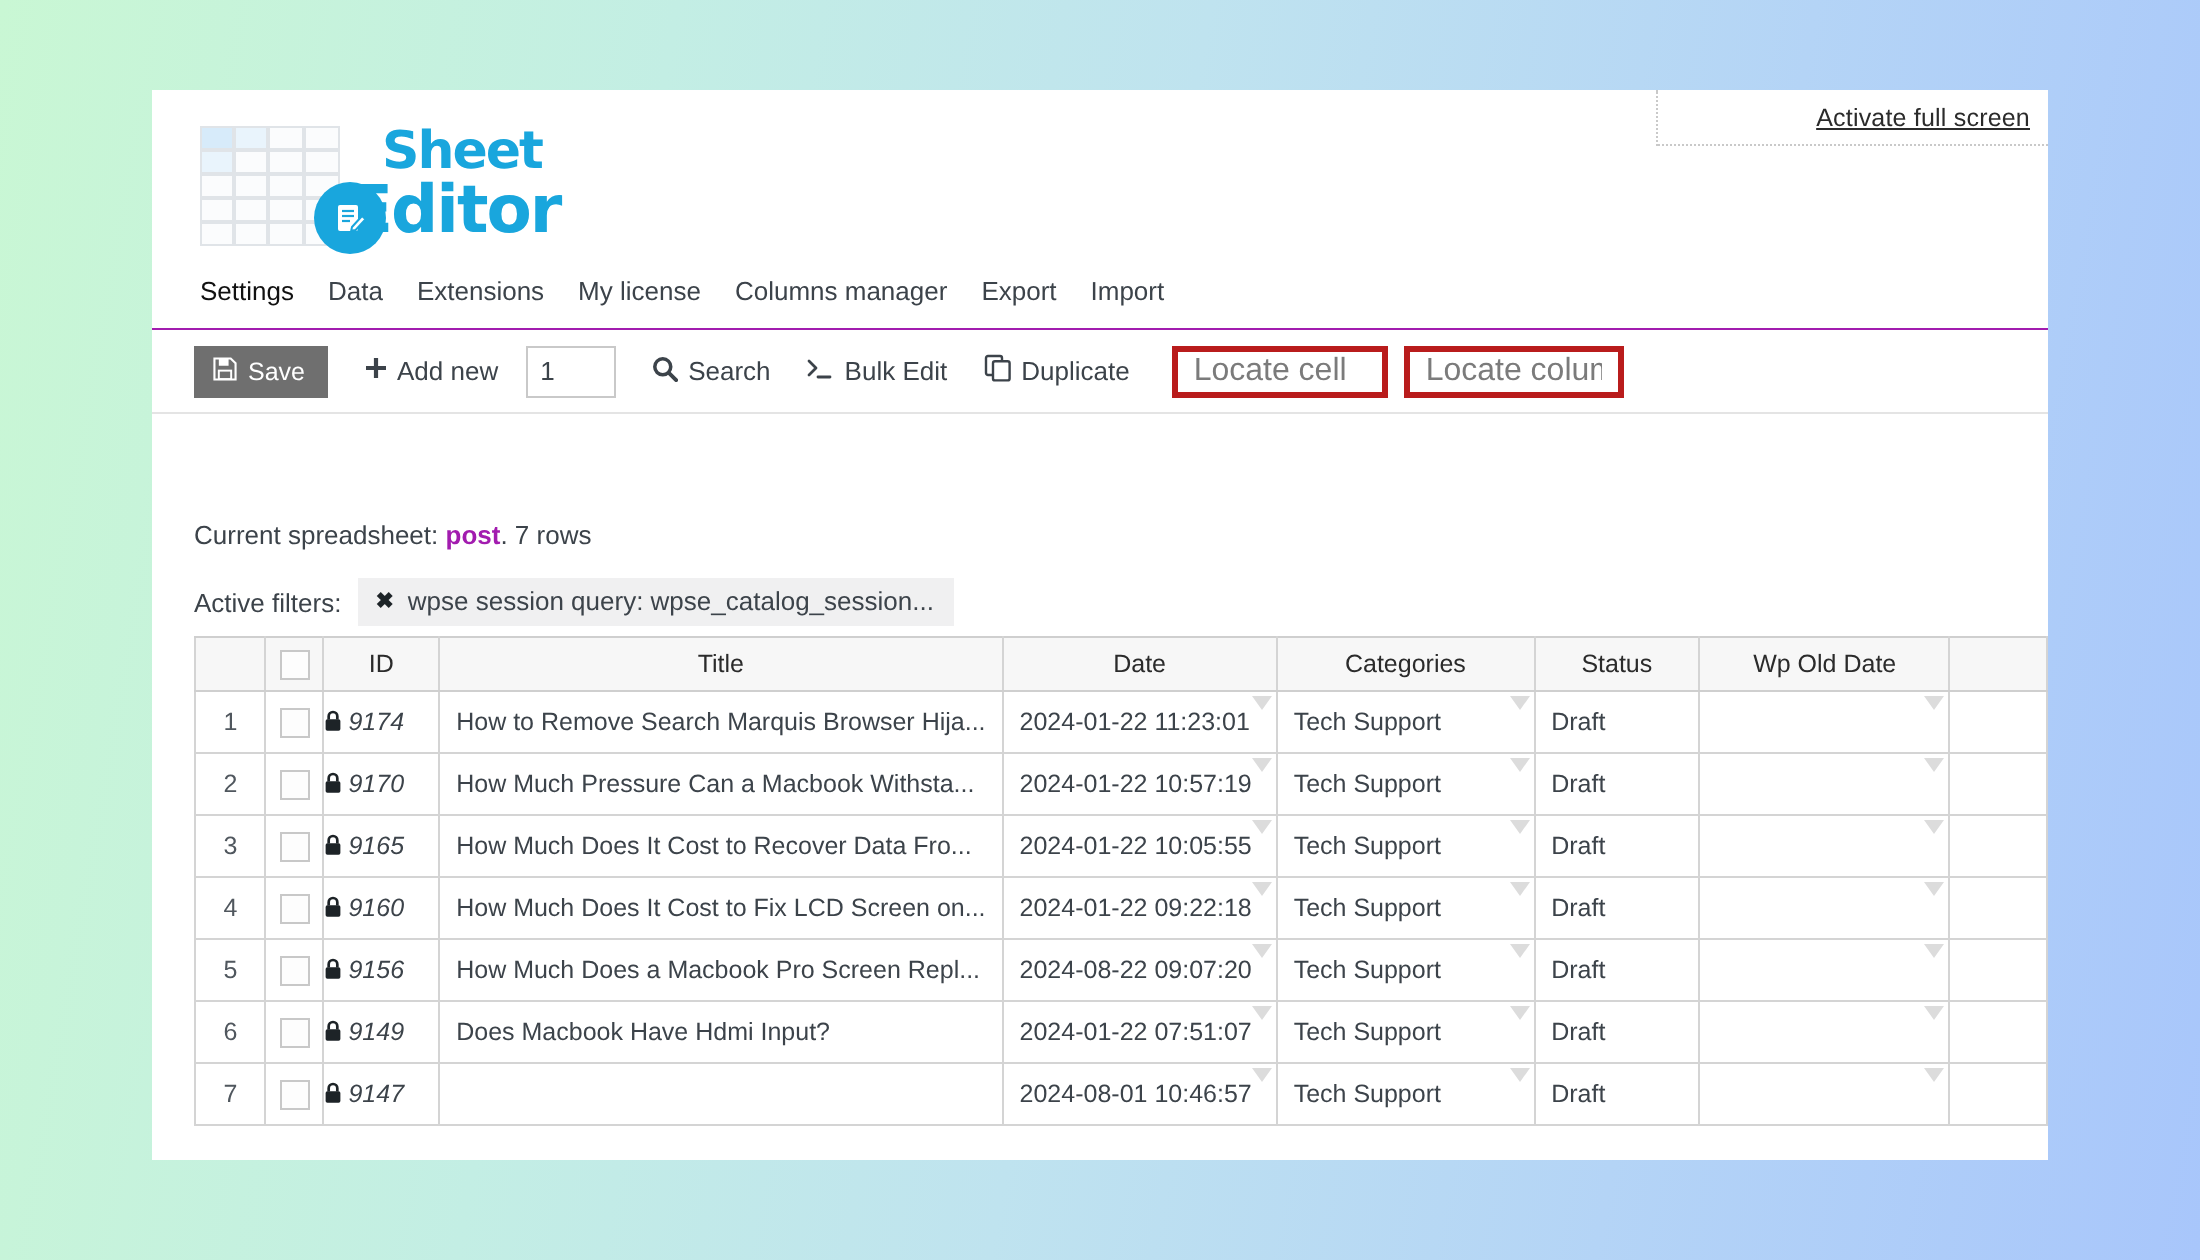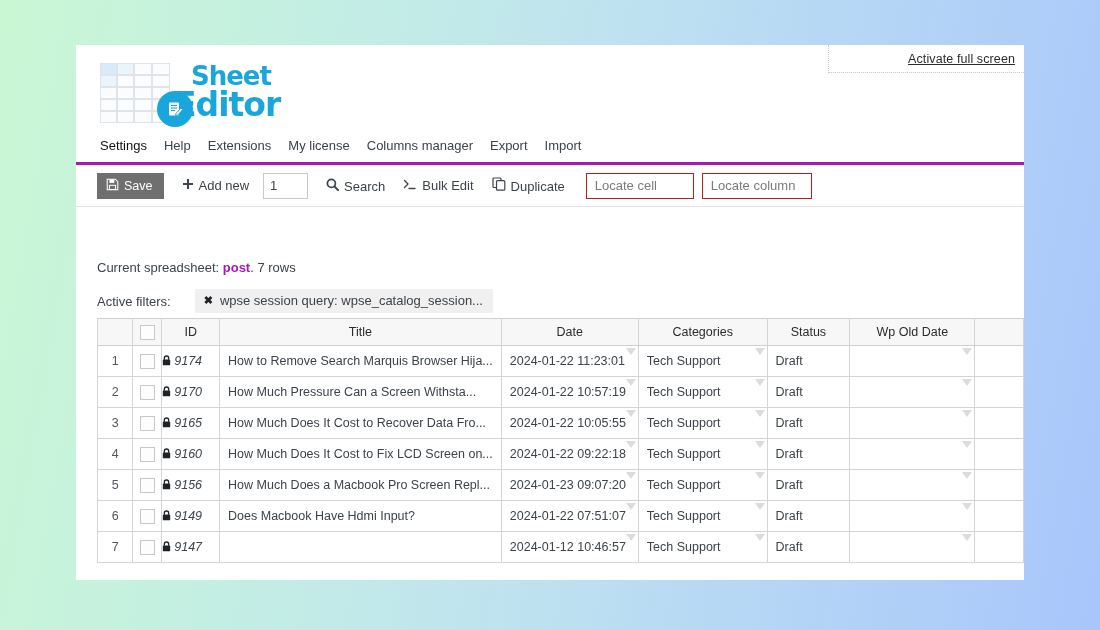--- a/index.html
+++ b/index.html
@@ -91,21 +91,21 @@
     background: #19a6dd;
     display: flex; align-items: center; justify-content: center;
   }
   #logo-badge svg { display: block; }
 
   
   #topnav {
     position: absolute;
     left: 0; top: 93px;
     width: 948px; height: 27px;
-    border-bottom: 3px solid #a21caf;
+    border-bottom: 1px solid #a21caf;
     display: flex;
     align-items: flex-start;
     padding-left: 24px;
   }
   .nav-item {
     font-size: 13px;
     color: #3c434a;
     margin-right: 17px;
     cursor: pointer;
     line-height: 16px;
@@ -130,43 +130,43 @@
     display: flex;
     align-items: center;
     gap: 5px;
     padding: 0 11px 0 9px;
     cursor: pointer;
     border: none;
     font-family: "Liberation Sans", sans-serif;
   }
   .tb-btn {
     display: flex;
-    align-items: flex-end;
+    align-items: center;
     gap: 5px;
     font-size: 13px;
     color: #3c434a;
     cursor: pointer;
     margin-left: 18px;
     white-space: nowrap;
   }
   #rows-input {
     margin-left: 14px;
     width: 45px;
     height: 26px;
     border: 1px solid #c9c9c9;
     font-size: 13px;
     color: #3c434a;
     padding: 0 6px;
     font-family: "Liberation Sans", sans-serif;
     background: #fff;
   }
   .locate-input {
     height: 26px;
-    border: 1px solid #b91c1c;
-    font-size: 13px;
+    border: 3px solid #b91c1c;
+    font-size: 16px;
     color: #1d4ed8;
     padding: 0 8px;
     font-family: "Liberation Sans", sans-serif;
     background: #fff;
   }
   .locate-input::placeholder { color: #7b7b7b; }
   #locate-cell  { margin-left: 21px; width: 108px; }
   #locate-col   { margin-left: 8px;  width: 110px; }
 
   
@@ -176,21 +176,20 @@
     font-size: 13px;
     color: #3c434a;
   }
   #info-line b { color: #a21caf; }
 
   #filters-row {
     position: absolute;
     left: 21px; top: 244px;
     display: flex;
     align-items: center;
-    gap: 16px;
   }
   #filters-label {
     font-size: 13px;
     color: #3c434a;
     margin-right: 8px;
   }
   #filter-chip {
     background: #f0f0f1;
     font-size: 13px;
     color: #3c434a;
@@ -328,21 +327,21 @@
           <line x1="6" y1="9" x2="12" y2="9" stroke="#19a6dd" stroke-width="1.1"></line>
           <line x1="6" y1="11.5" x2="10" y2="11.5" stroke="#19a6dd" stroke-width="1.1"></line>
           <path d="M11 14.5 L16 9 L17.8 10.6 L12.8 16 L10.6 16.4 Z" fill="#ffffff" stroke="#19a6dd" stroke-width="1"></path>
         </svg>
       </span>
     </div>
   </div>
 
   <div id="topnav">
     <span class="nav-item active">Settings</span>
-    <span class="nav-item">Help</span>
+    <span class="nav-item">Data</span>
     <span class="nav-item">Extensions</span>
     <span class="nav-item">My license</span>
     <span class="nav-item">Columns manager</span>
     <span class="nav-item">Export</span>
     <span class="nav-item">Import</span>
   </div>
 
   <div id="toolbar">
 
     <div id="save-button">
@@ -471,21 +470,21 @@
             <td></td>
           </tr>
           <tr>
             <td class="rownum">2</td>
             <td class="chk"><span class="checkbox"></span></td>
             <td class="idcell"><span class="lock"><svg width="9" height="11" viewBox="0 0 10 12">
                   <path d="M2.6 5.2 V3.4 a2.4 2.4 0 0 1 4.8 0 V5.2" fill="none" stroke="#1d2327" stroke-width="1.5"></path>
                   <rect x="0.9" y="5" width="8.2" height="6.4" rx="1" fill="#1d2327"></rect>
                 </svg></span>9170</td>
             <td>
-              <span class="cell-pad">How Much Pressure Can a Screen Withsta...</span>
+              <span class="cell-pad">How Much Pressure Can a Macbook Withsta...</span>
             </td>
             <td>
               <span class="cell-pad">2024-01-22 10:57:19</span>
               <span class="dropdown-caret"></span>
             </td>
             <td>
               <span class="cell-pad">Tech Support</span>
               <span class="dropdown-caret"></span>
             </td>
             <td>
@@ -555,21 +554,21 @@
             <td class="rownum">5</td>
             <td class="chk"><span class="checkbox"></span></td>
             <td class="idcell"><span class="lock"><svg width="9" height="11" viewBox="0 0 10 12">
                   <path d="M2.6 5.2 V3.4 a2.4 2.4 0 0 1 4.8 0 V5.2" fill="none" stroke="#1d2327" stroke-width="1.5"></path>
                   <rect x="0.9" y="5" width="8.2" height="6.4" rx="1" fill="#1d2327"></rect>
                 </svg></span>9156</td>
             <td>
               <span class="cell-pad">How Much Does a Macbook Pro Screen Repl...</span>
             </td>
             <td>
-              <span class="cell-pad">2024-01-23 09:07:20</span>
+              <span class="cell-pad">2024-08-22 09:07:20</span>
               <span class="dropdown-caret"></span>
             </td>
             <td>
               <span class="cell-pad">Tech Support</span>
               <span class="dropdown-caret"></span>
             </td>
             <td>
               <span class="cell-pad">Draft</span>
             </td>
             <td>
@@ -609,21 +608,21 @@
             <td class="rownum">7</td>
             <td class="chk"><span class="checkbox"></span></td>
             <td class="idcell"><span class="lock"><svg width="9" height="11" viewBox="0 0 10 12">
                   <path d="M2.6 5.2 V3.4 a2.4 2.4 0 0 1 4.8 0 V5.2" fill="none" stroke="#1d2327" stroke-width="1.5"></path>
                   <rect x="0.9" y="5" width="8.2" height="6.4" rx="1" fill="#1d2327"></rect>
                 </svg></span>9147</td>
             <td>
               <span class="cell-pad"></span>
             </td>
             <td>
-              <span class="cell-pad">2024-01-12 10:46:57</span>
+              <span class="cell-pad">2024-08-01 10:46:57</span>
               <span class="dropdown-caret"></span>
             </td>
             <td>
               <span class="cell-pad">Tech Support</span>
               <span class="dropdown-caret"></span>
             </td>
             <td>
               <span class="cell-pad">Draft</span>
             </td>
             <td>

